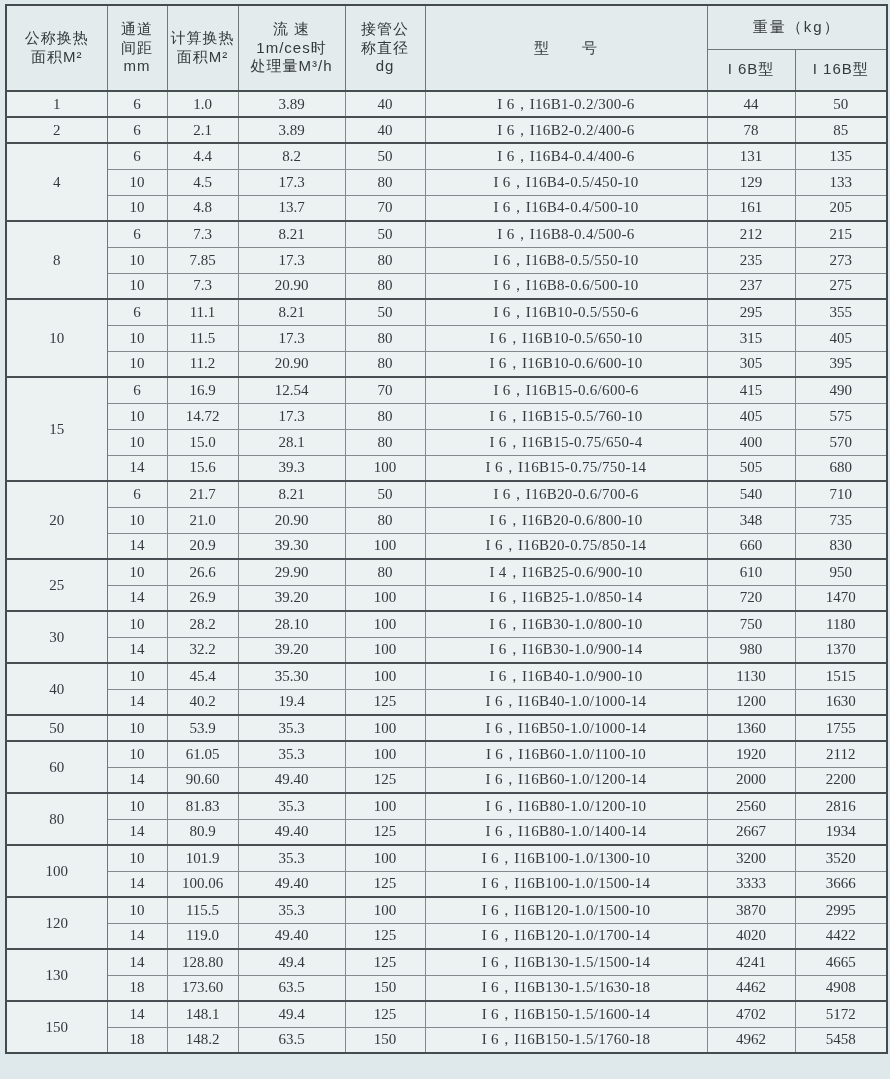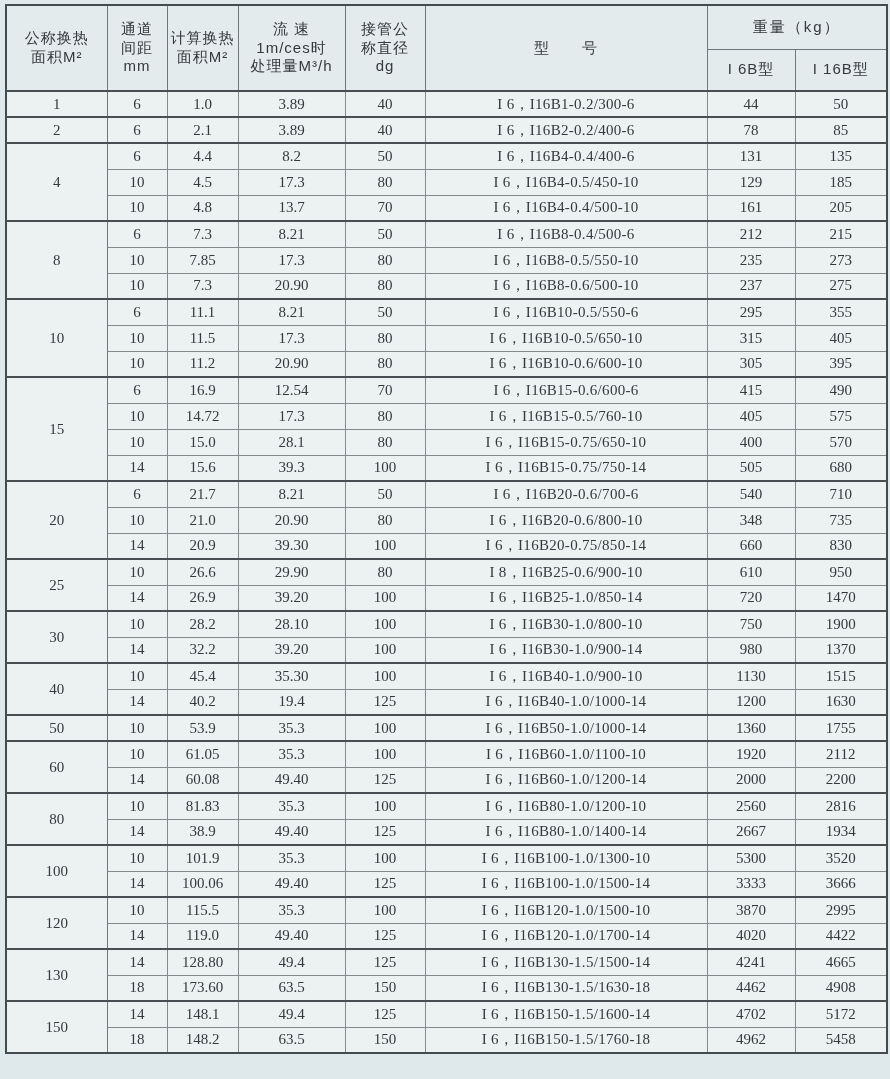--- a/index.html
+++ b/index.html
@@ -126,21 +126,21 @@
           <td>131</td>
           <td>135</td>
         </tr>
         <tr>
           <td>10</td>
           <td>4.5</td>
           <td>17.3</td>
           <td>80</td>
           <td class="model">I 6，I16B4-0.5/450-10</td>
           <td>129</td>
-          <td>185</td>
+          <td>133</td>
         </tr>
         <tr>
           <td>10</td>
           <td>4.8</td>
           <td>13.7</td>
           <td>70</td>
           <td class="model">I 6，I16B4-0.4/500-10</td>
           <td>161</td>
           <td>205</td>
         </tr>
@@ -217,21 +217,21 @@
           <td>80</td>
           <td class="model">I 6，I16B15-0.5/760-10</td>
           <td>405</td>
           <td>575</td>
         </tr>
         <tr>
           <td>10</td>
           <td>15.0</td>
           <td>28.1</td>
           <td>80</td>
-          <td class="model">I 6，I16B15-0.75/650-10</td>
+          <td class="model">I 6，I16B15-0.75/650-4</td>
           <td>400</td>
           <td>570</td>
         </tr>
         <tr>
           <td>14</td>
           <td>15.6</td>
           <td>39.3</td>
           <td>100</td>
           <td class="model">I 6，I16B15-0.75/750-14</td>
           <td>505</td>
@@ -264,42 +264,42 @@
           <td class="model">I 6，I16B20-0.75/850-14</td>
           <td>660</td>
           <td>830</td>
         </tr>
         <tr class="group-start">
           <td class="area-cell" rowspan="2">25</td>
           <td>10</td>
           <td>26.6</td>
           <td>29.90</td>
           <td>80</td>
-          <td class="model">I 8，I16B25-0.6/900-10</td>
+          <td class="model">I 4，I16B25-0.6/900-10</td>
           <td>610</td>
           <td>950</td>
         </tr>
         <tr>
           <td>14</td>
           <td>26.9</td>
           <td>39.20</td>
           <td>100</td>
           <td class="model">I 6，I16B25-1.0/850-14</td>
           <td>720</td>
           <td>1470</td>
         </tr>
         <tr class="group-start">
           <td class="area-cell" rowspan="2">30</td>
           <td>10</td>
           <td>28.2</td>
           <td>28.10</td>
           <td>100</td>
           <td class="model">I 6，I16B30-1.0/800-10</td>
           <td>750</td>
-          <td>1900</td>
+          <td>1180</td>
         </tr>
         <tr>
           <td>14</td>
           <td>32.2</td>
           <td>39.20</td>
           <td>100</td>
           <td class="model">I 6，I16B30-1.0/900-14</td>
           <td>980</td>
           <td>1370</td>
         </tr>
@@ -337,54 +337,54 @@
           <td>10</td>
           <td>61.05</td>
           <td>35.3</td>
           <td>100</td>
           <td class="model">I 6，I16B60-1.0/1100-10</td>
           <td>1920</td>
           <td>2112</td>
         </tr>
         <tr>
           <td>14</td>
-          <td>60.08</td>
+          <td>90.60</td>
           <td>49.40</td>
           <td>125</td>
           <td class="model">I 6，I16B60-1.0/1200-14</td>
           <td>2000</td>
           <td>2200</td>
         </tr>
         <tr class="group-start">
           <td class="area-cell" rowspan="2">80</td>
           <td>10</td>
           <td>81.83</td>
           <td>35.3</td>
           <td>100</td>
           <td class="model">I 6，I16B80-1.0/1200-10</td>
           <td>2560</td>
           <td>2816</td>
         </tr>
         <tr>
           <td>14</td>
-          <td>38.9</td>
+          <td>80.9</td>
           <td>49.40</td>
           <td>125</td>
           <td class="model">I 6，I16B80-1.0/1400-14</td>
           <td>2667</td>
           <td>1934</td>
         </tr>
         <tr class="group-start">
           <td class="area-cell" rowspan="2">100</td>
           <td>10</td>
           <td>101.9</td>
           <td>35.3</td>
           <td>100</td>
           <td class="model">I 6，I16B100-1.0/1300-10</td>
-          <td>5300</td>
+          <td>3200</td>
           <td>3520</td>
         </tr>
         <tr>
           <td>14</td>
           <td>100.06</td>
           <td>49.40</td>
           <td>125</td>
           <td class="model">I 6，I16B100-1.0/1500-14</td>
           <td>3333</td>
           <td>3666</td>

